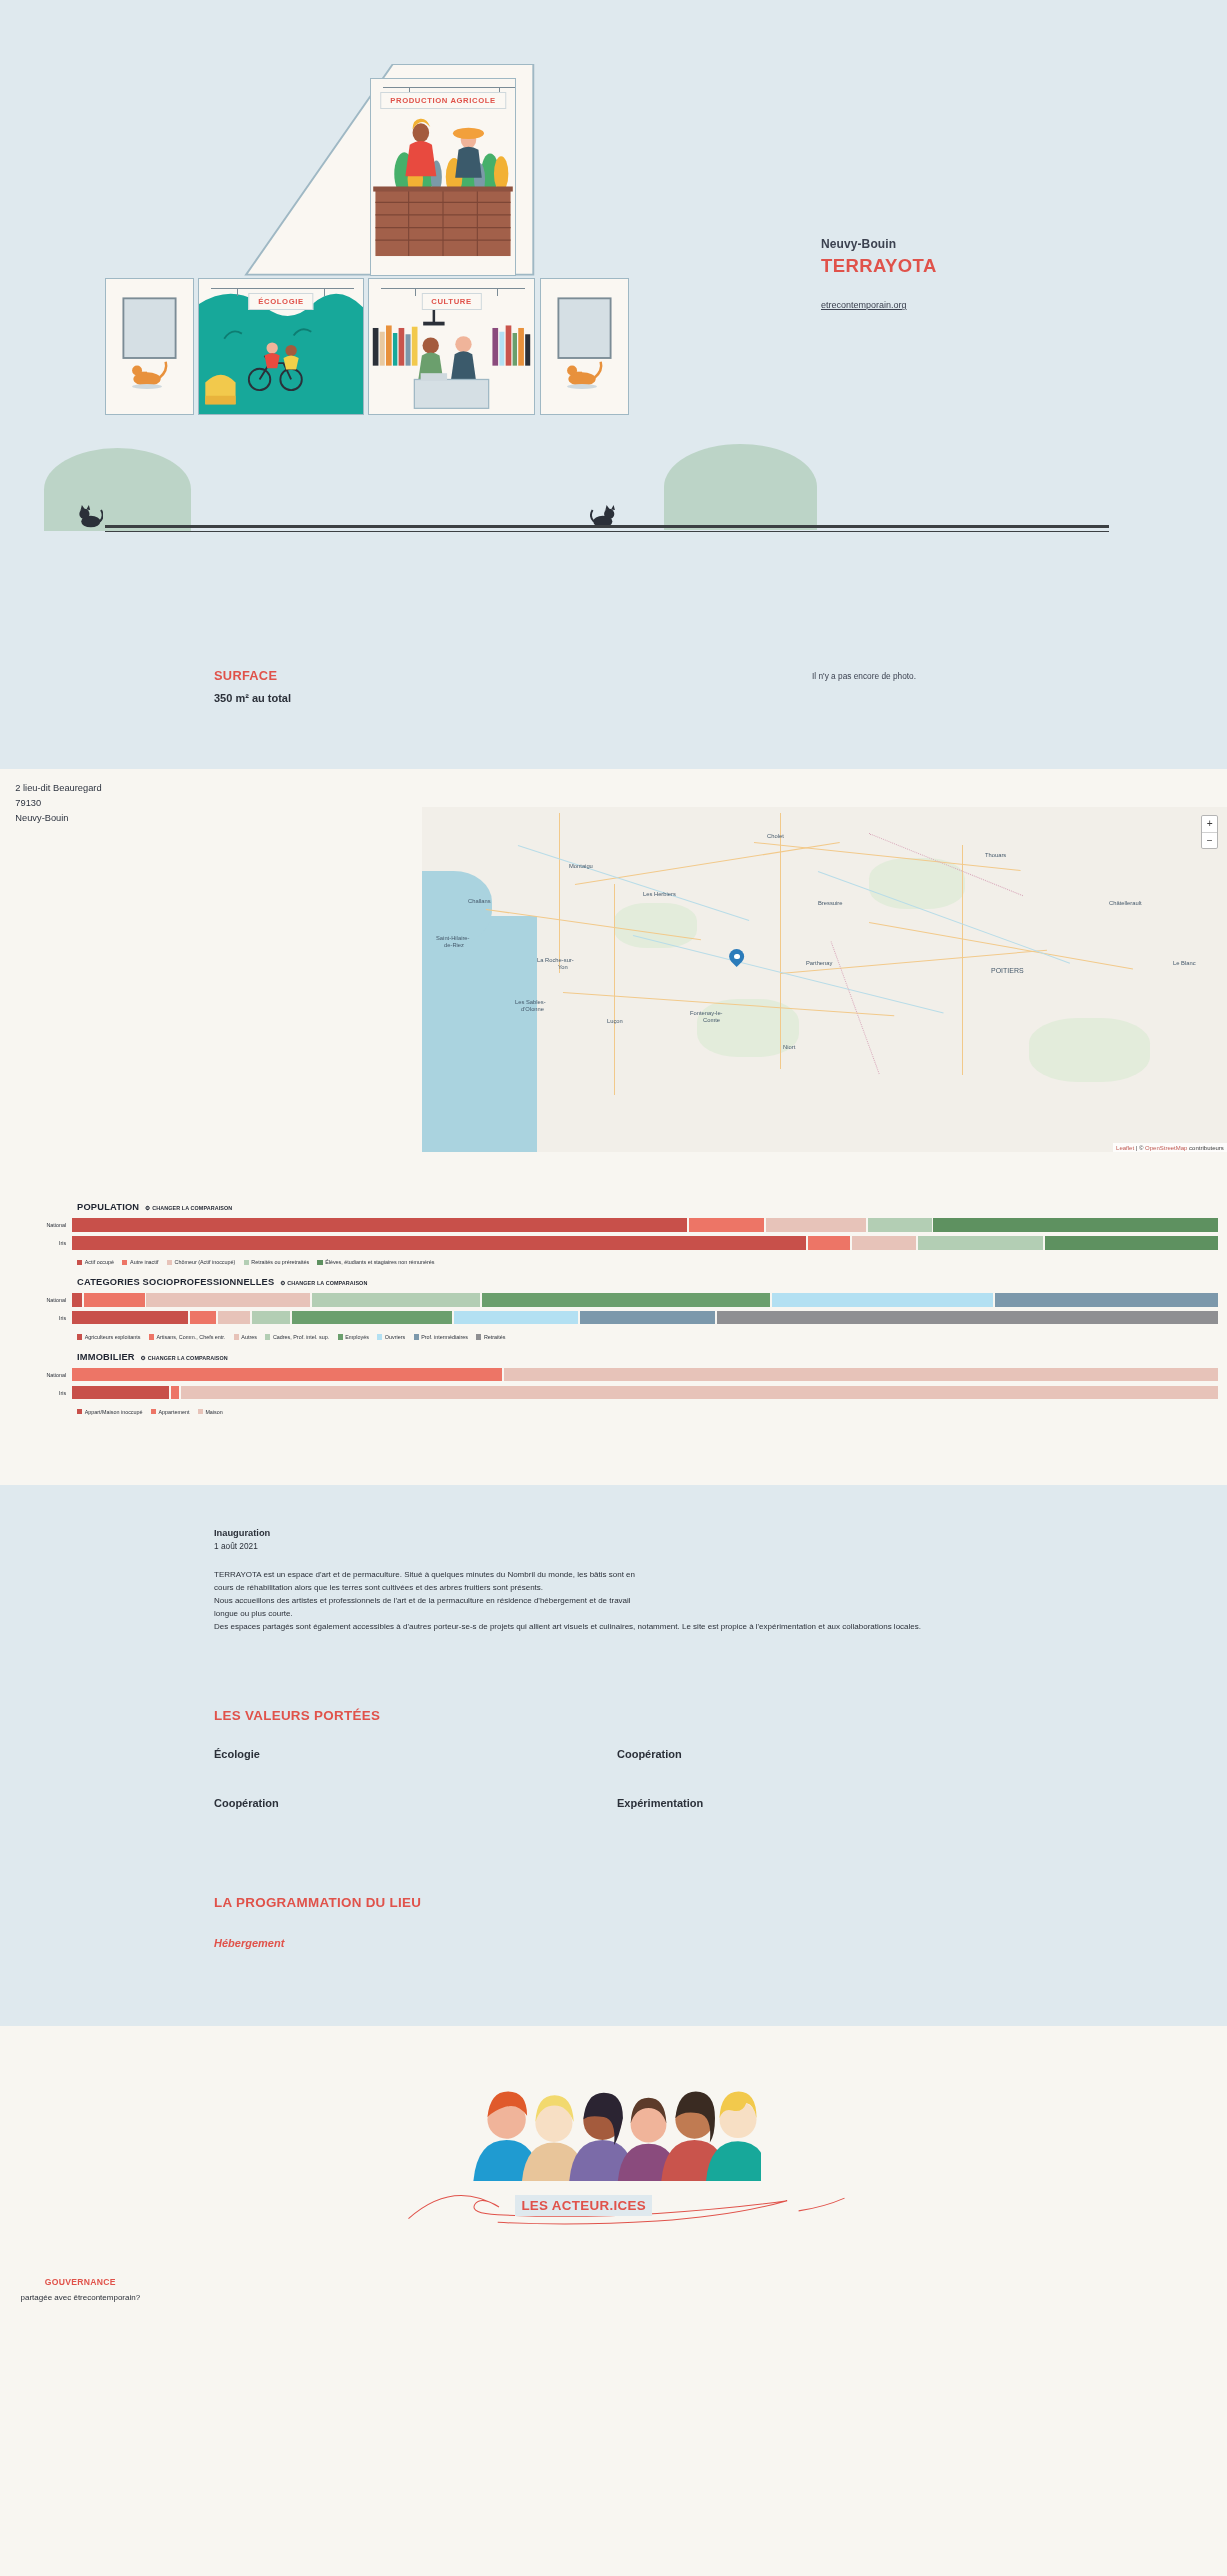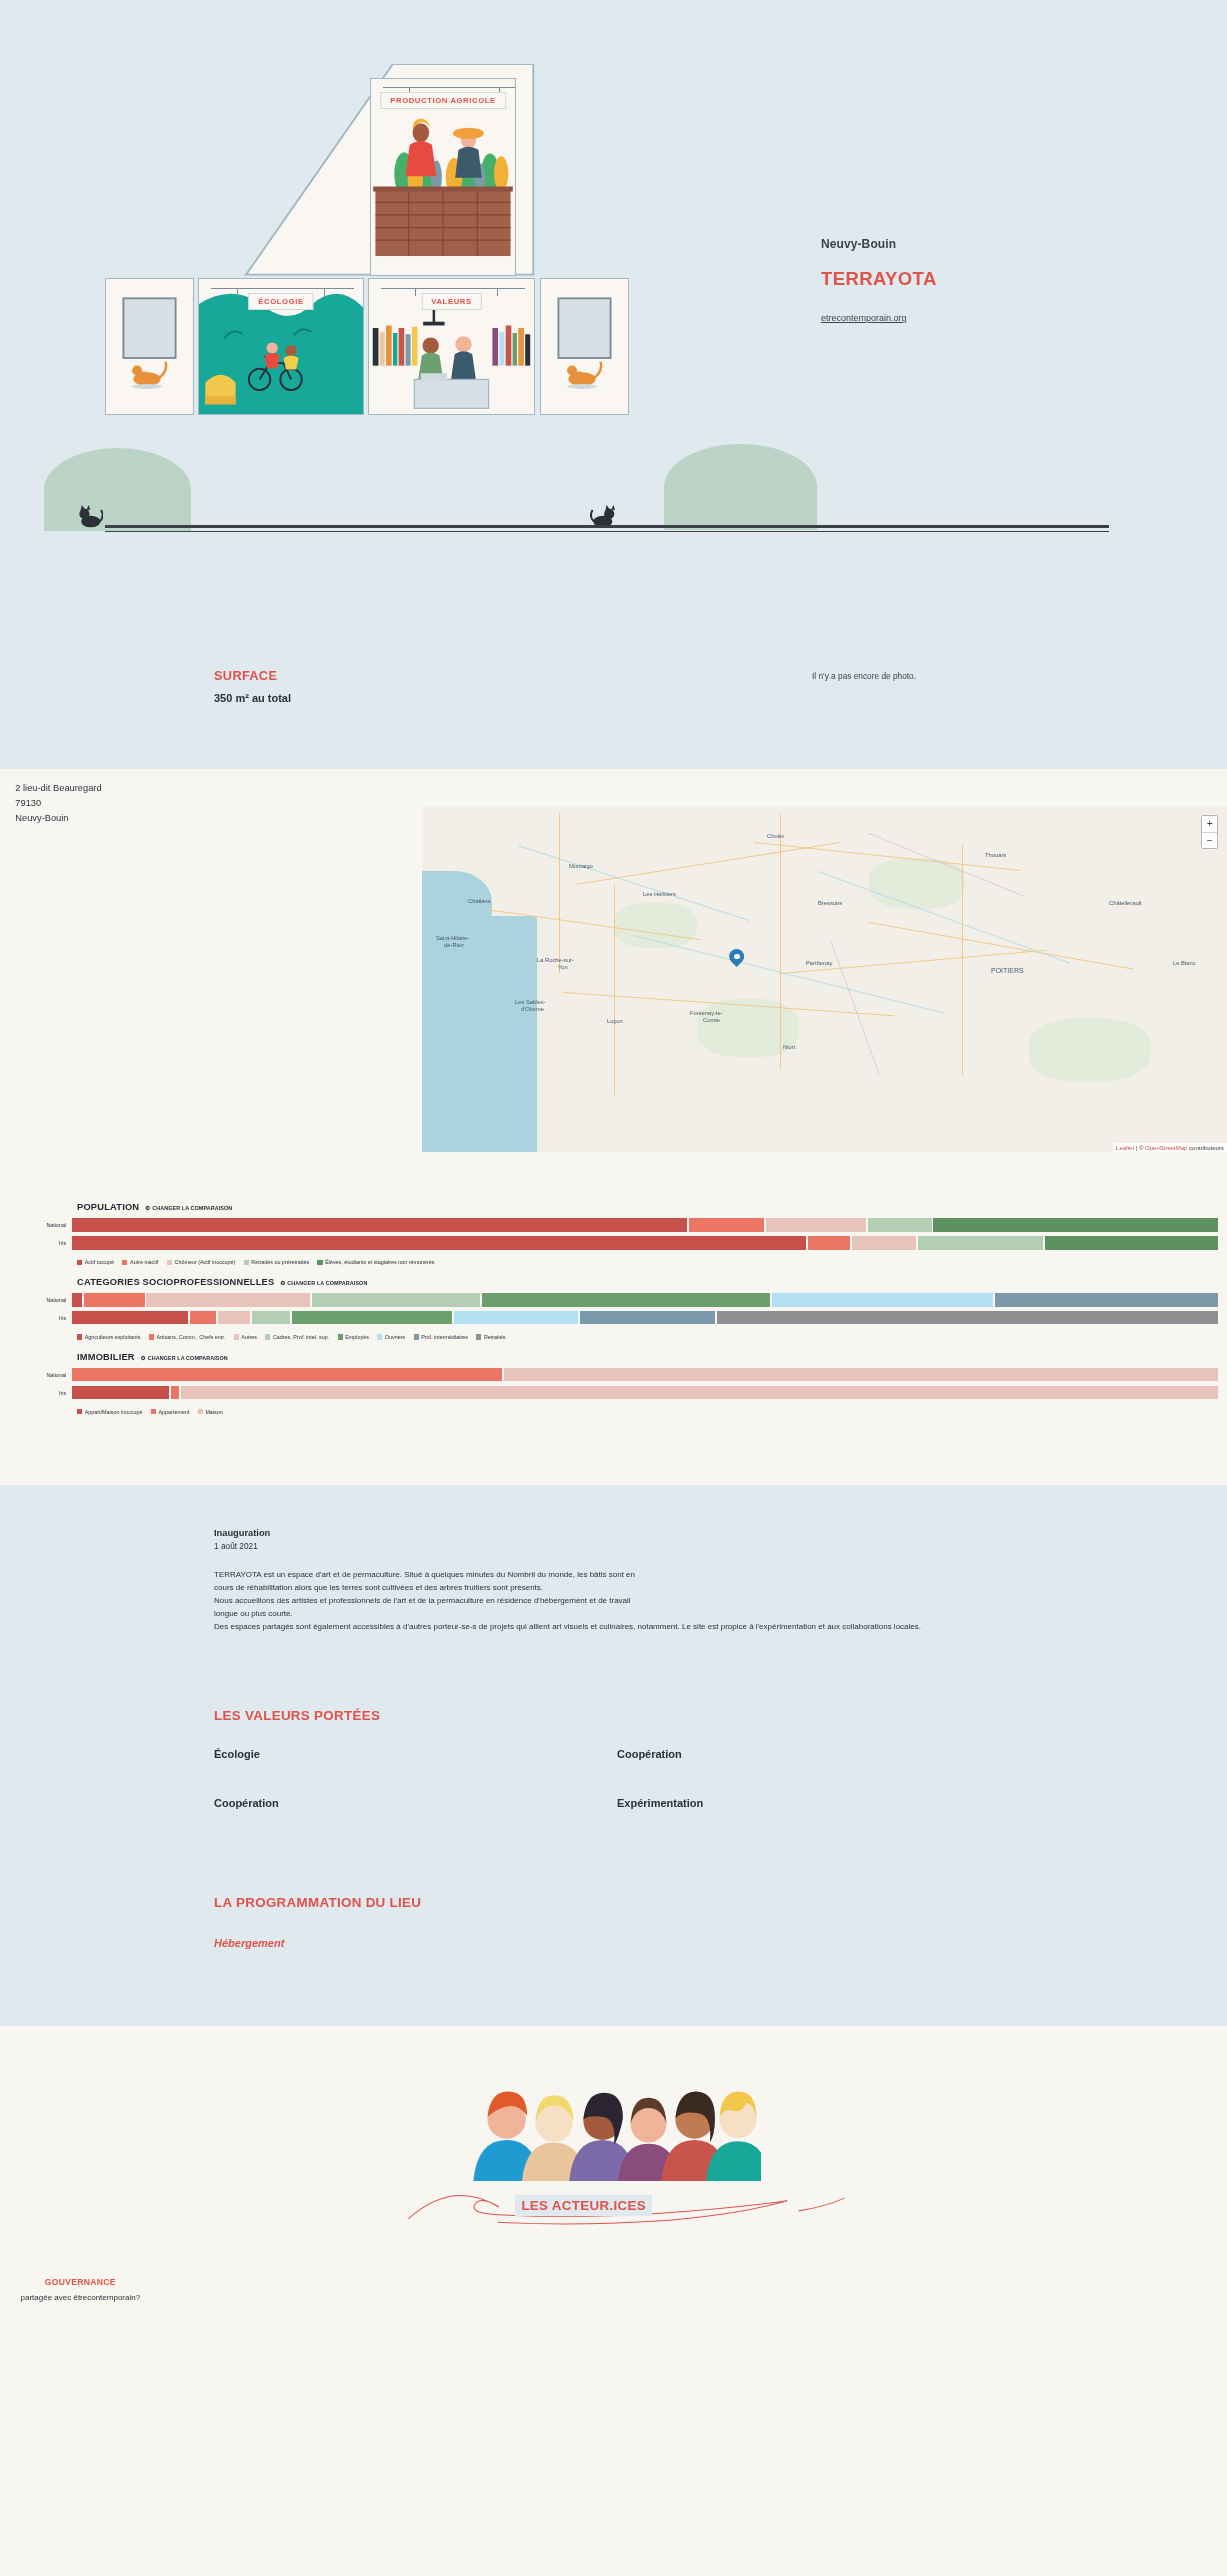--- a/index.html
+++ b/index.html
@@ -37,21 +37,21 @@
     position:absolute; left:50%; transform:translateX(-50%);
     background:#fbf8f3; border:1.3px solid #cfd8dc;
     color:#e0524a; font-weight:bold; font-size:7.7px; letter-spacing:0.6px;
     padding:3.2px 9px; white-space:nowrap; z-index:5;
   }
   .tick { position:absolute; width:0.6px; background:#7b8c96; z-index:4; }
   .hline { position:absolute; height:0.6px; background:#7b8c96; z-index:4; }
 
   .hero-text { position:absolute; left:821px; top:237px; }
   .hero-city { font-size:12px; font-weight:bold; color:#3c4250; letter-spacing:0.1px; }
-  .hero-name { font-size:18.5px; font-weight:bold; color:#e0524a; letter-spacing:0.4px; margin-top:17px; }
+  .hero-name { font-size:18.5px; font-weight:bold; color:#e0524a; letter-spacing:0.4px; margin-top:4px; }
   .hero-link { display:block; margin-top:23px; font-size:9px; color:#3c4250; text-decoration:underline; }
 
   .surface-block { position:absolute; left:214px; top:668px; }
   .sec-title { color:#e0524a; font-weight:bold; letter-spacing:0.3px; }
   .surface-title { font-size:12.8px; }
   .surface-val { font-size:11px; font-weight:bold; color:#2b3039; margin-top:9px; }
   .no-photo { position:absolute; left:812px; top:671px; font-size:8.3px; color:#3c4250; }
 
   
   .loc { position:relative; background:#f8f6f1; height:409px; }
@@ -273,21 +273,21 @@
           <g>
               <circle cx="150" cy="104" r="13" fill="#f0b49a"></circle>
              <path d="M136 120 q14 -10 28 0 l6 42 h-40z" fill="#3b5a6b"></path>
             </g>
           <rect x="72" y="160" width="118" height="46" fill="#d5dfe4" stroke="#9fb8c4" stroke-width="2"></rect>
           <rect x="82" y="150" width="42" height="12" fill="#cfd9de"></rect>
         </svg>
         <div class="hline" style="left:11.5px; top:9px; width:144px;"></div>
         <div class="tick" style="left:46px; top:9px; height:7.7px;"></div>
         <div class="tick" style="left:128px; top:9px; height:7.7px;"></div>
-        <div class="box-label" style="top:14px;">VALEURS</div>
+        <div class="box-label" style="top:14px;">CULTURE</div>
       </div>
 
       <div class="box" style="left:451px; top:214px; width:89px; height:137px;">
         <svg width="100%" height="100%" viewBox="0 0 140 215">
           <rect width="140" height="215" fill="#faf7f2"></rect>
           <rect x="28" y="30" width="84" height="96" fill="#d5dfe4" stroke="#7b8c96" stroke-width="3"></rect>
           <g fill="#e8913c">
               <ellipse cx="66" cy="160" rx="22" ry="11"></ellipse>
               <rect x="56" y="148" width="10" height="14"></rect>
           <circle cx="50" cy="146" r="8"></circle>

